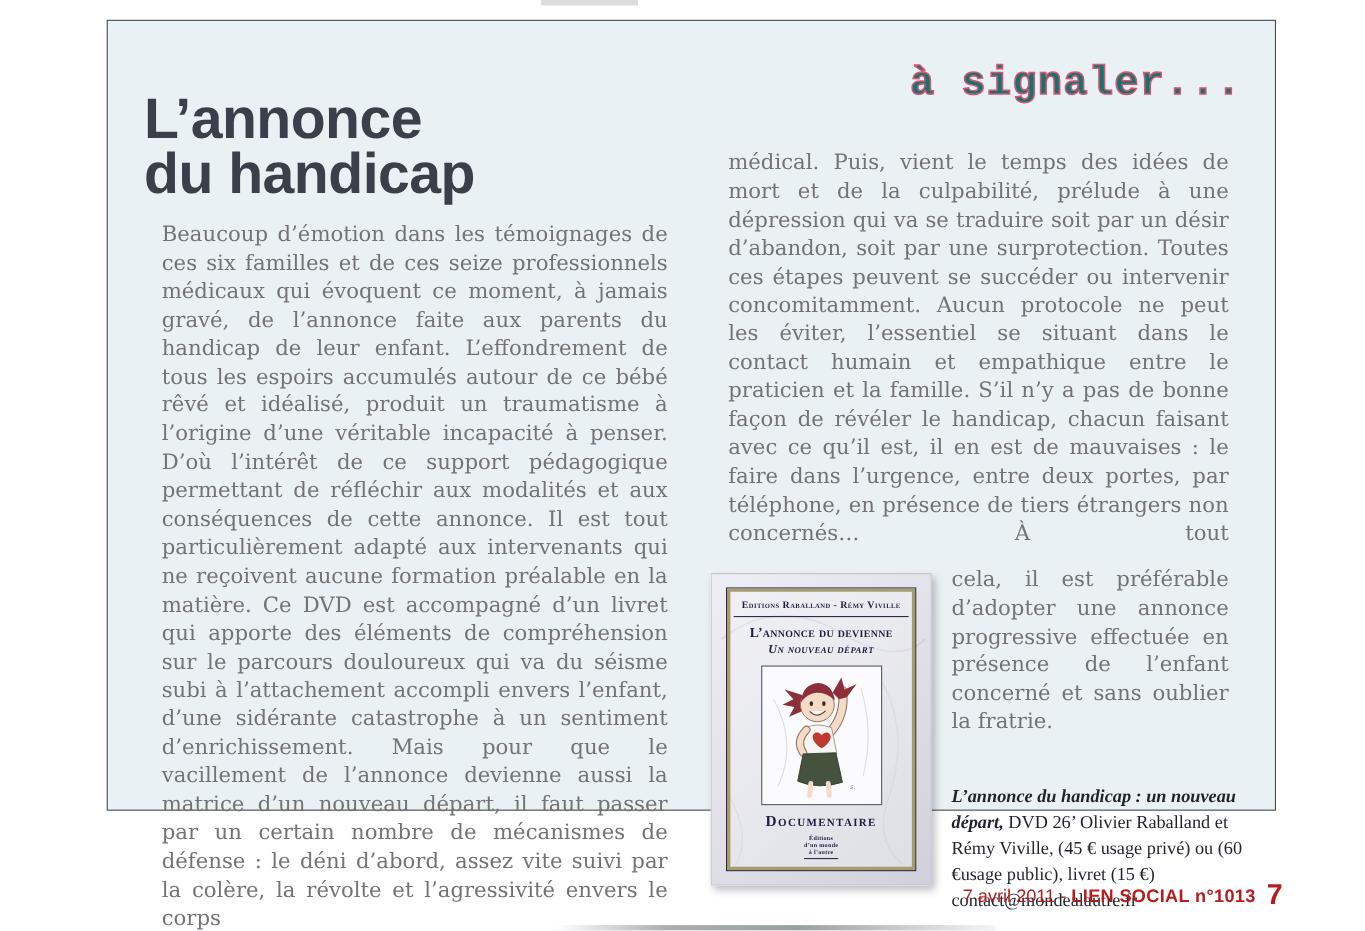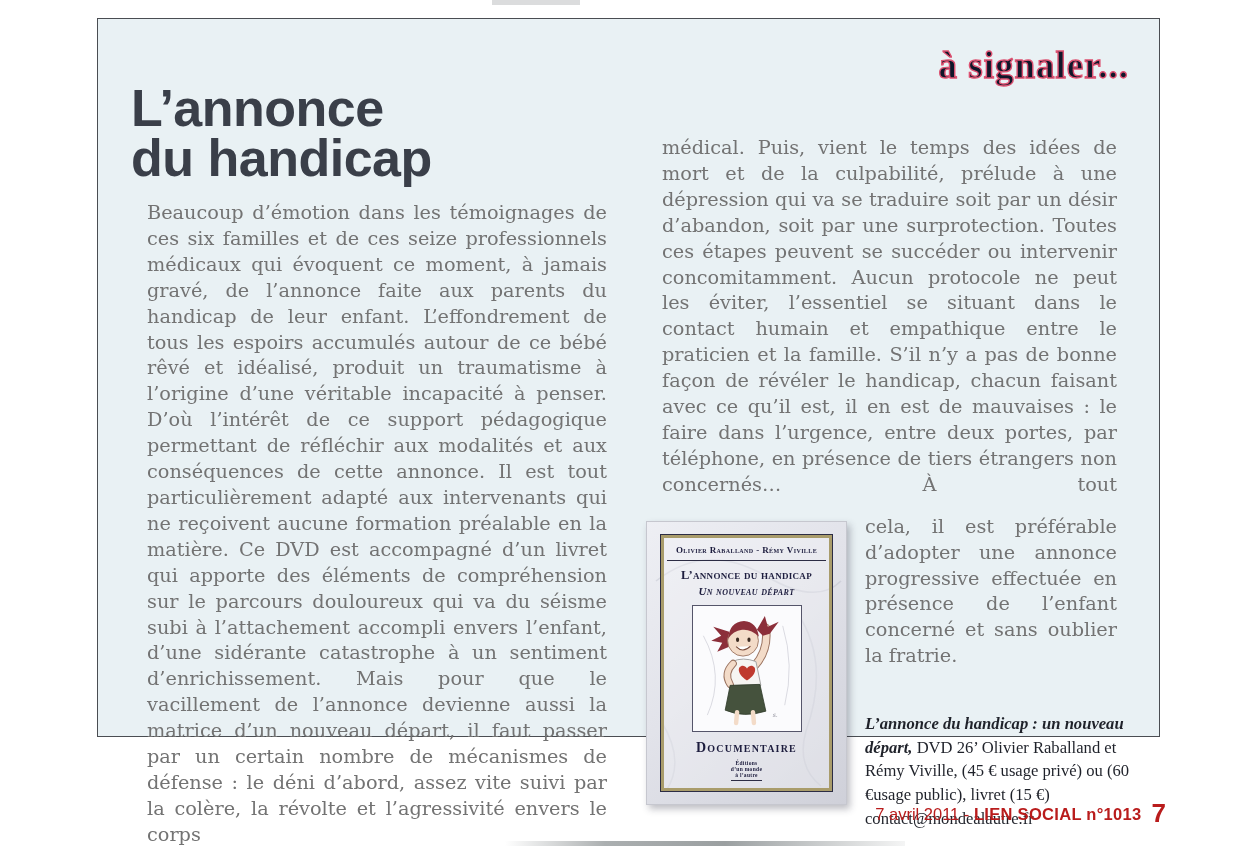--- a/index.html
+++ b/index.html
@@ -10,24 +10,24 @@
   }
   
   .panel{
     position:absolute;left:97px;top:18px;width:1063px;height:719px;
     background:#e9f1f4;
     border:1px solid #4a4d52;
     box-sizing:border-box;
   }
   
   .signaler{
-    position:absolute;top:25px;right:30px;
-    font-family:Liberation Serif, serif;
+    position:absolute;top:36px;right:30px;
+    font-family:Liberation Mono, monospace;
     font-size:37px;font-weight:bold;letter-spacing:1px;
-    color:#0f172a;
+    color:#0f766e;
     -webkit-text-stroke:1.4px #dd5272;
     text-stroke:1.4px #dd5272;
   }
   
   .col-left{position:absolute;left:33px;top:64px;width:492px;}
   .col-right{position:absolute;left:548px;top:100px;width:487px;}
   h1.title{
     margin:0 0 17px 0;
     font-family:"Liberation Sans",sans-serif;
     font-size:52px;line-height:50px;font-weight:bold;
@@ -130,22 +130,22 @@
   <div class="col-right">
     <p class="body-text cont-justify">médical. Puis, vient le temps des idées de mort et de la culpabilité, prélude à une dépression qui va se traduire soit par un désir d’abandon, soit par une surprotection. Toutes ces étapes peuvent se succéder ou intervenir concomitamment. Aucun protocole ne peut les éviter, l’essentiel se situant dans le contact humain et empathique entre le praticien et la famille. S’il n’y a pas de bonne façon de révéler le handicap, chacun faisant avec ce qu’il est, il en est de mauvaises : le faire dans l’urgence, entre deux portes, par téléphone, en présence de tiers étrangers non concernés… À tout</p>
 
     <div class="dvd">
       <svg class="dvd-sketch" viewBox="0 0 201 284" aria-hidden="true">
         <path d="M10 60 Q60 20 120 55 Q170 85 195 60" fill="none" stroke="#9aa0b0" stroke-width="1.5" opacity="0.25"></path>
         <path d="M150 90 Q185 140 160 210 Q150 245 175 265" fill="none" stroke="#9aa0b0" stroke-width="1.5" opacity="0.22"></path>
         <path d="M15 200 Q40 240 20 270" fill="none" stroke="#9aa0b0" stroke-width="1.5" opacity="0.20"></path>
       </svg>
       <div class="dvd-frame">
-        <div class="dvd-authors">Olivier Raballand - Rémy Viville</div>
-        <div class="dvd-title">L’annonce du handicap</div>
+        <div class="dvd-authors">Editions Raballand - Rémy Viville</div>
+        <div class="dvd-title">L’annonce du devienne</div>
         <div class="dvd-subtitle">Un nouveau départ</div>
         <div class="dvd-illu">
           <svg viewBox="0 0 104 126" width="108" height="125">
             <path d="M8 30 Q30 70 12 110" fill="none" stroke="#b9b9c4" stroke-width="1" opacity="0.5"></path>
             <path d="M88 20 Q100 60 90 100" fill="none" stroke="#b9b9c4" stroke-width="1" opacity="0.5"></path>
             <path d="M60 60 Q74 44 71 22" fill="none" stroke="#9a7360" stroke-width="8.5" stroke-linecap="round"></path>
             <path d="M60 60 Q74 44 71 22" fill="none" stroke="#f3dbc8" stroke-width="6.5" stroke-linecap="round"></path>
             <path d="M62 24 L70 10 L73 21 L84 16 L75 28 L68 30 Z" fill="#8c2f3a"></path>
             <path d="M34 26 L18 21 L26 30 L16 35 L27 37 L22 46 L34 41 Z" fill="#8c2f3a"></path>
             <circle cx="48" cy="35" r="15.5" fill="#f3dbc8" stroke="#9a7360" stroke-width="0.9"></circle>

